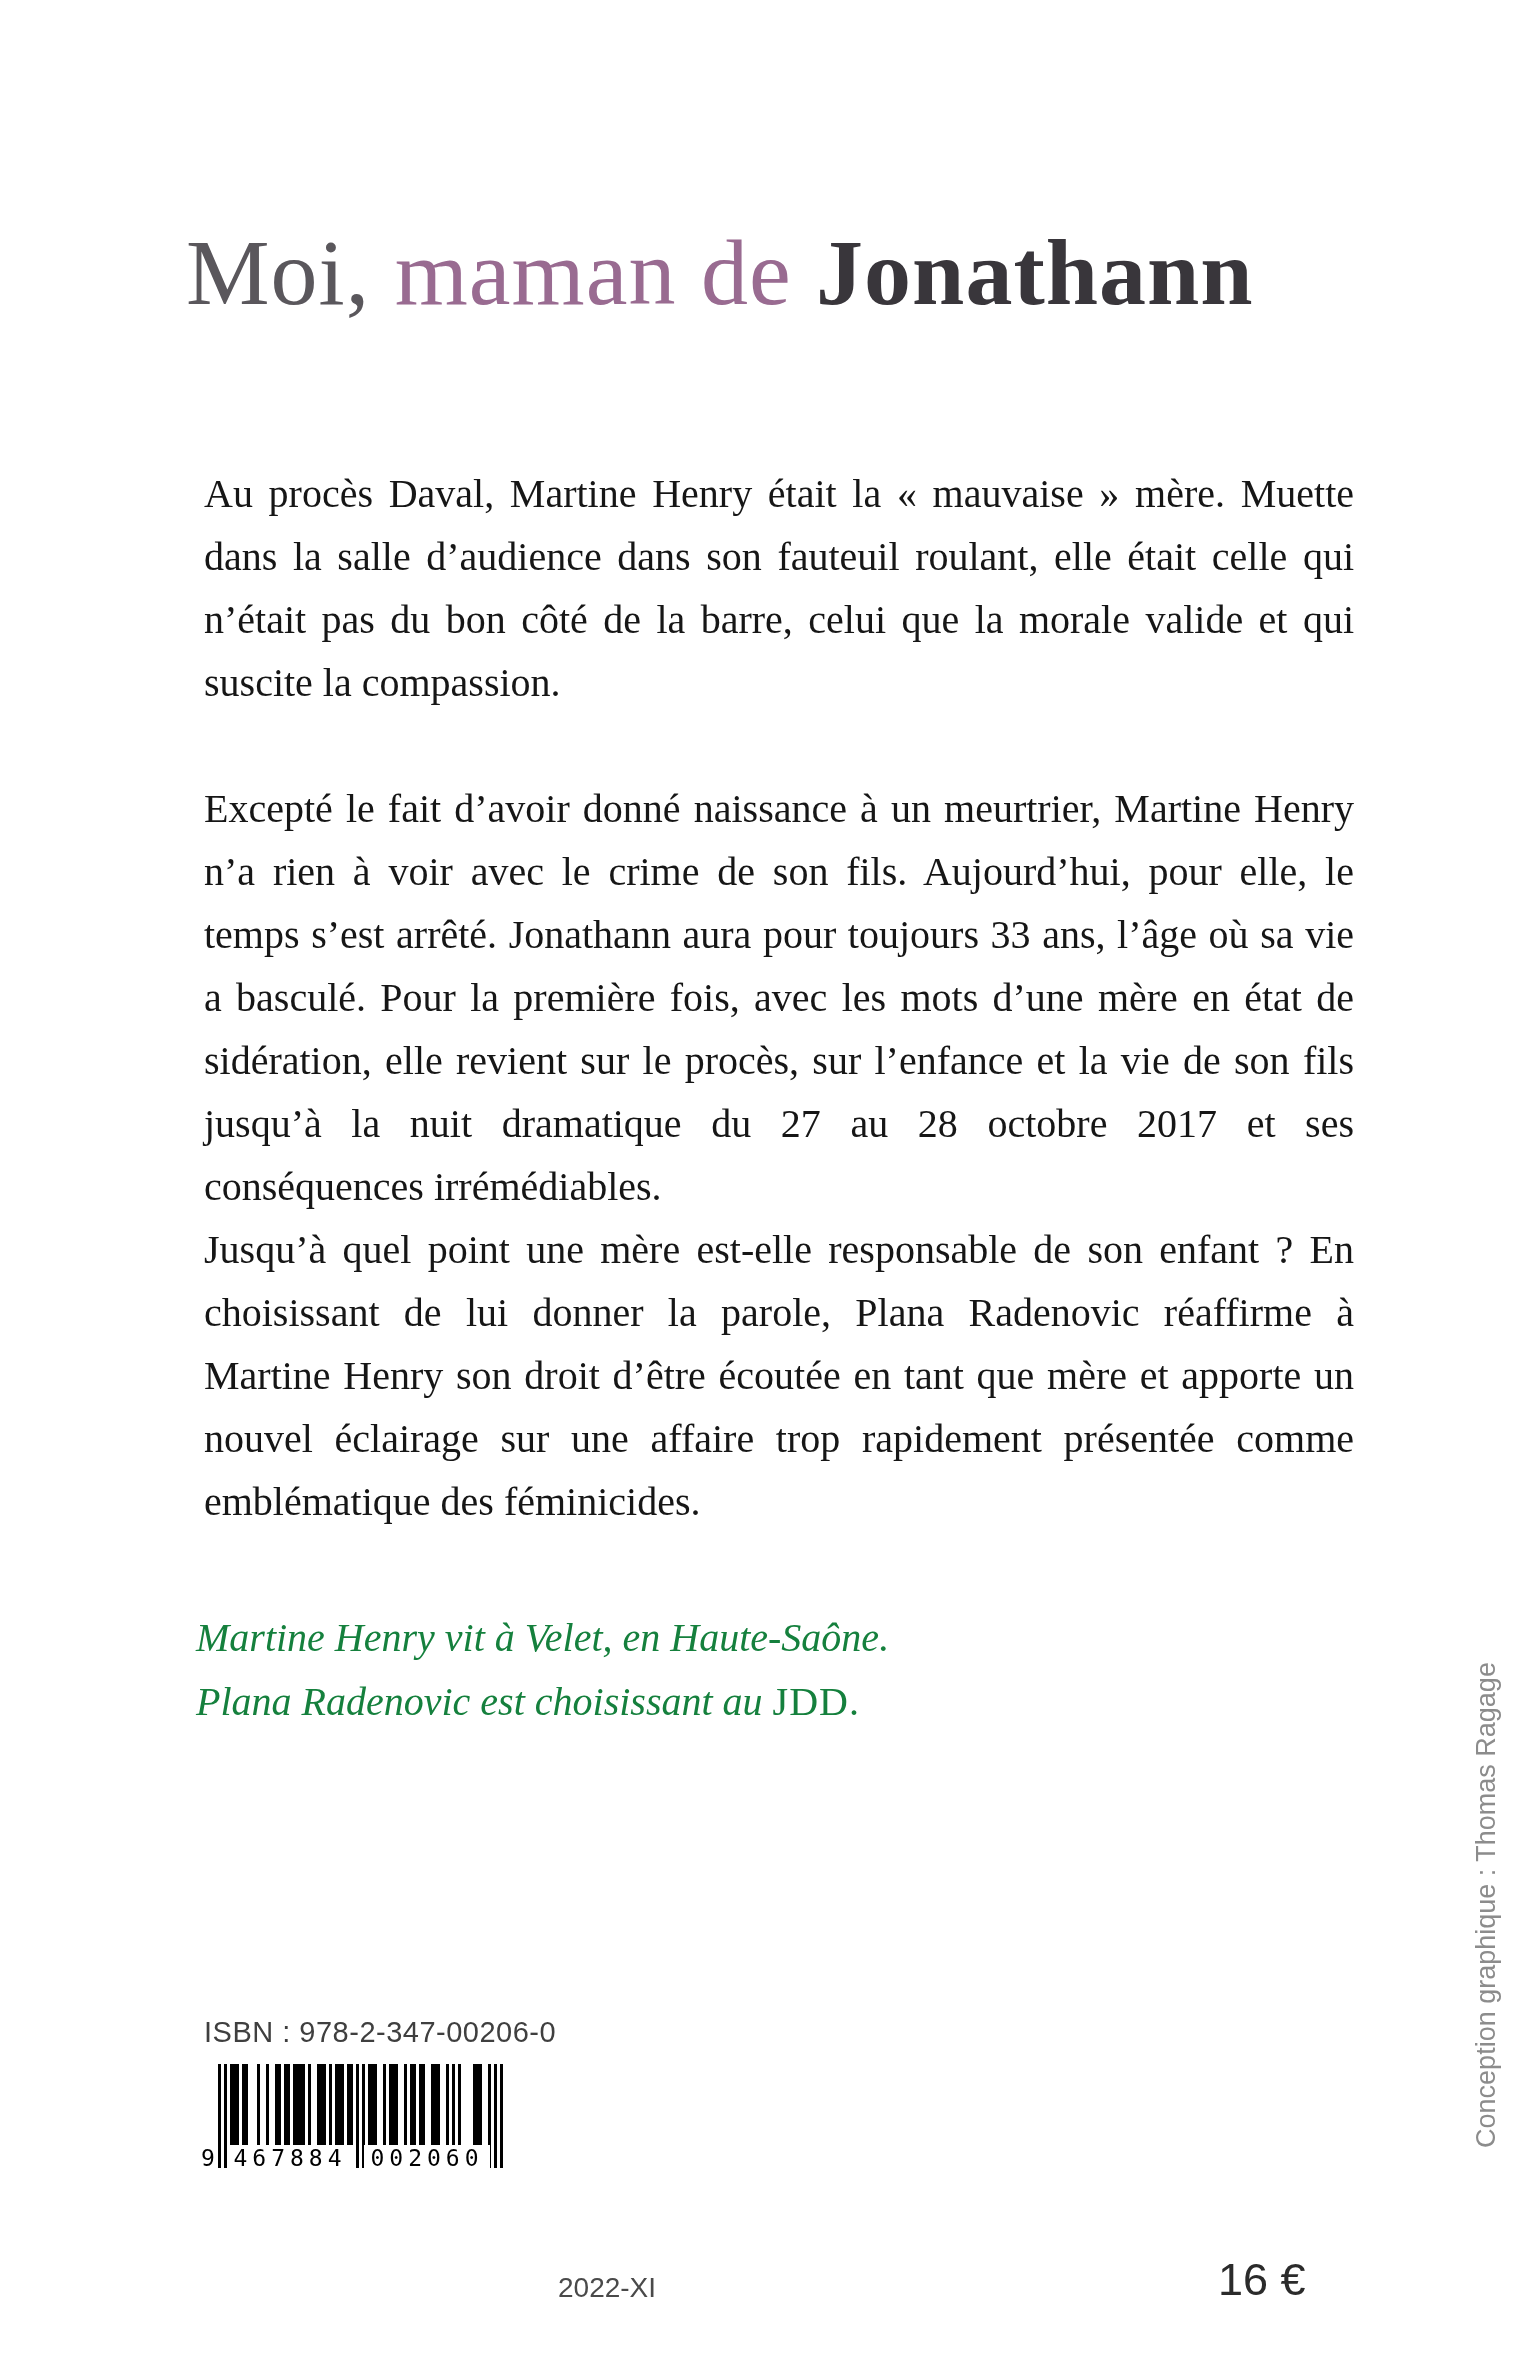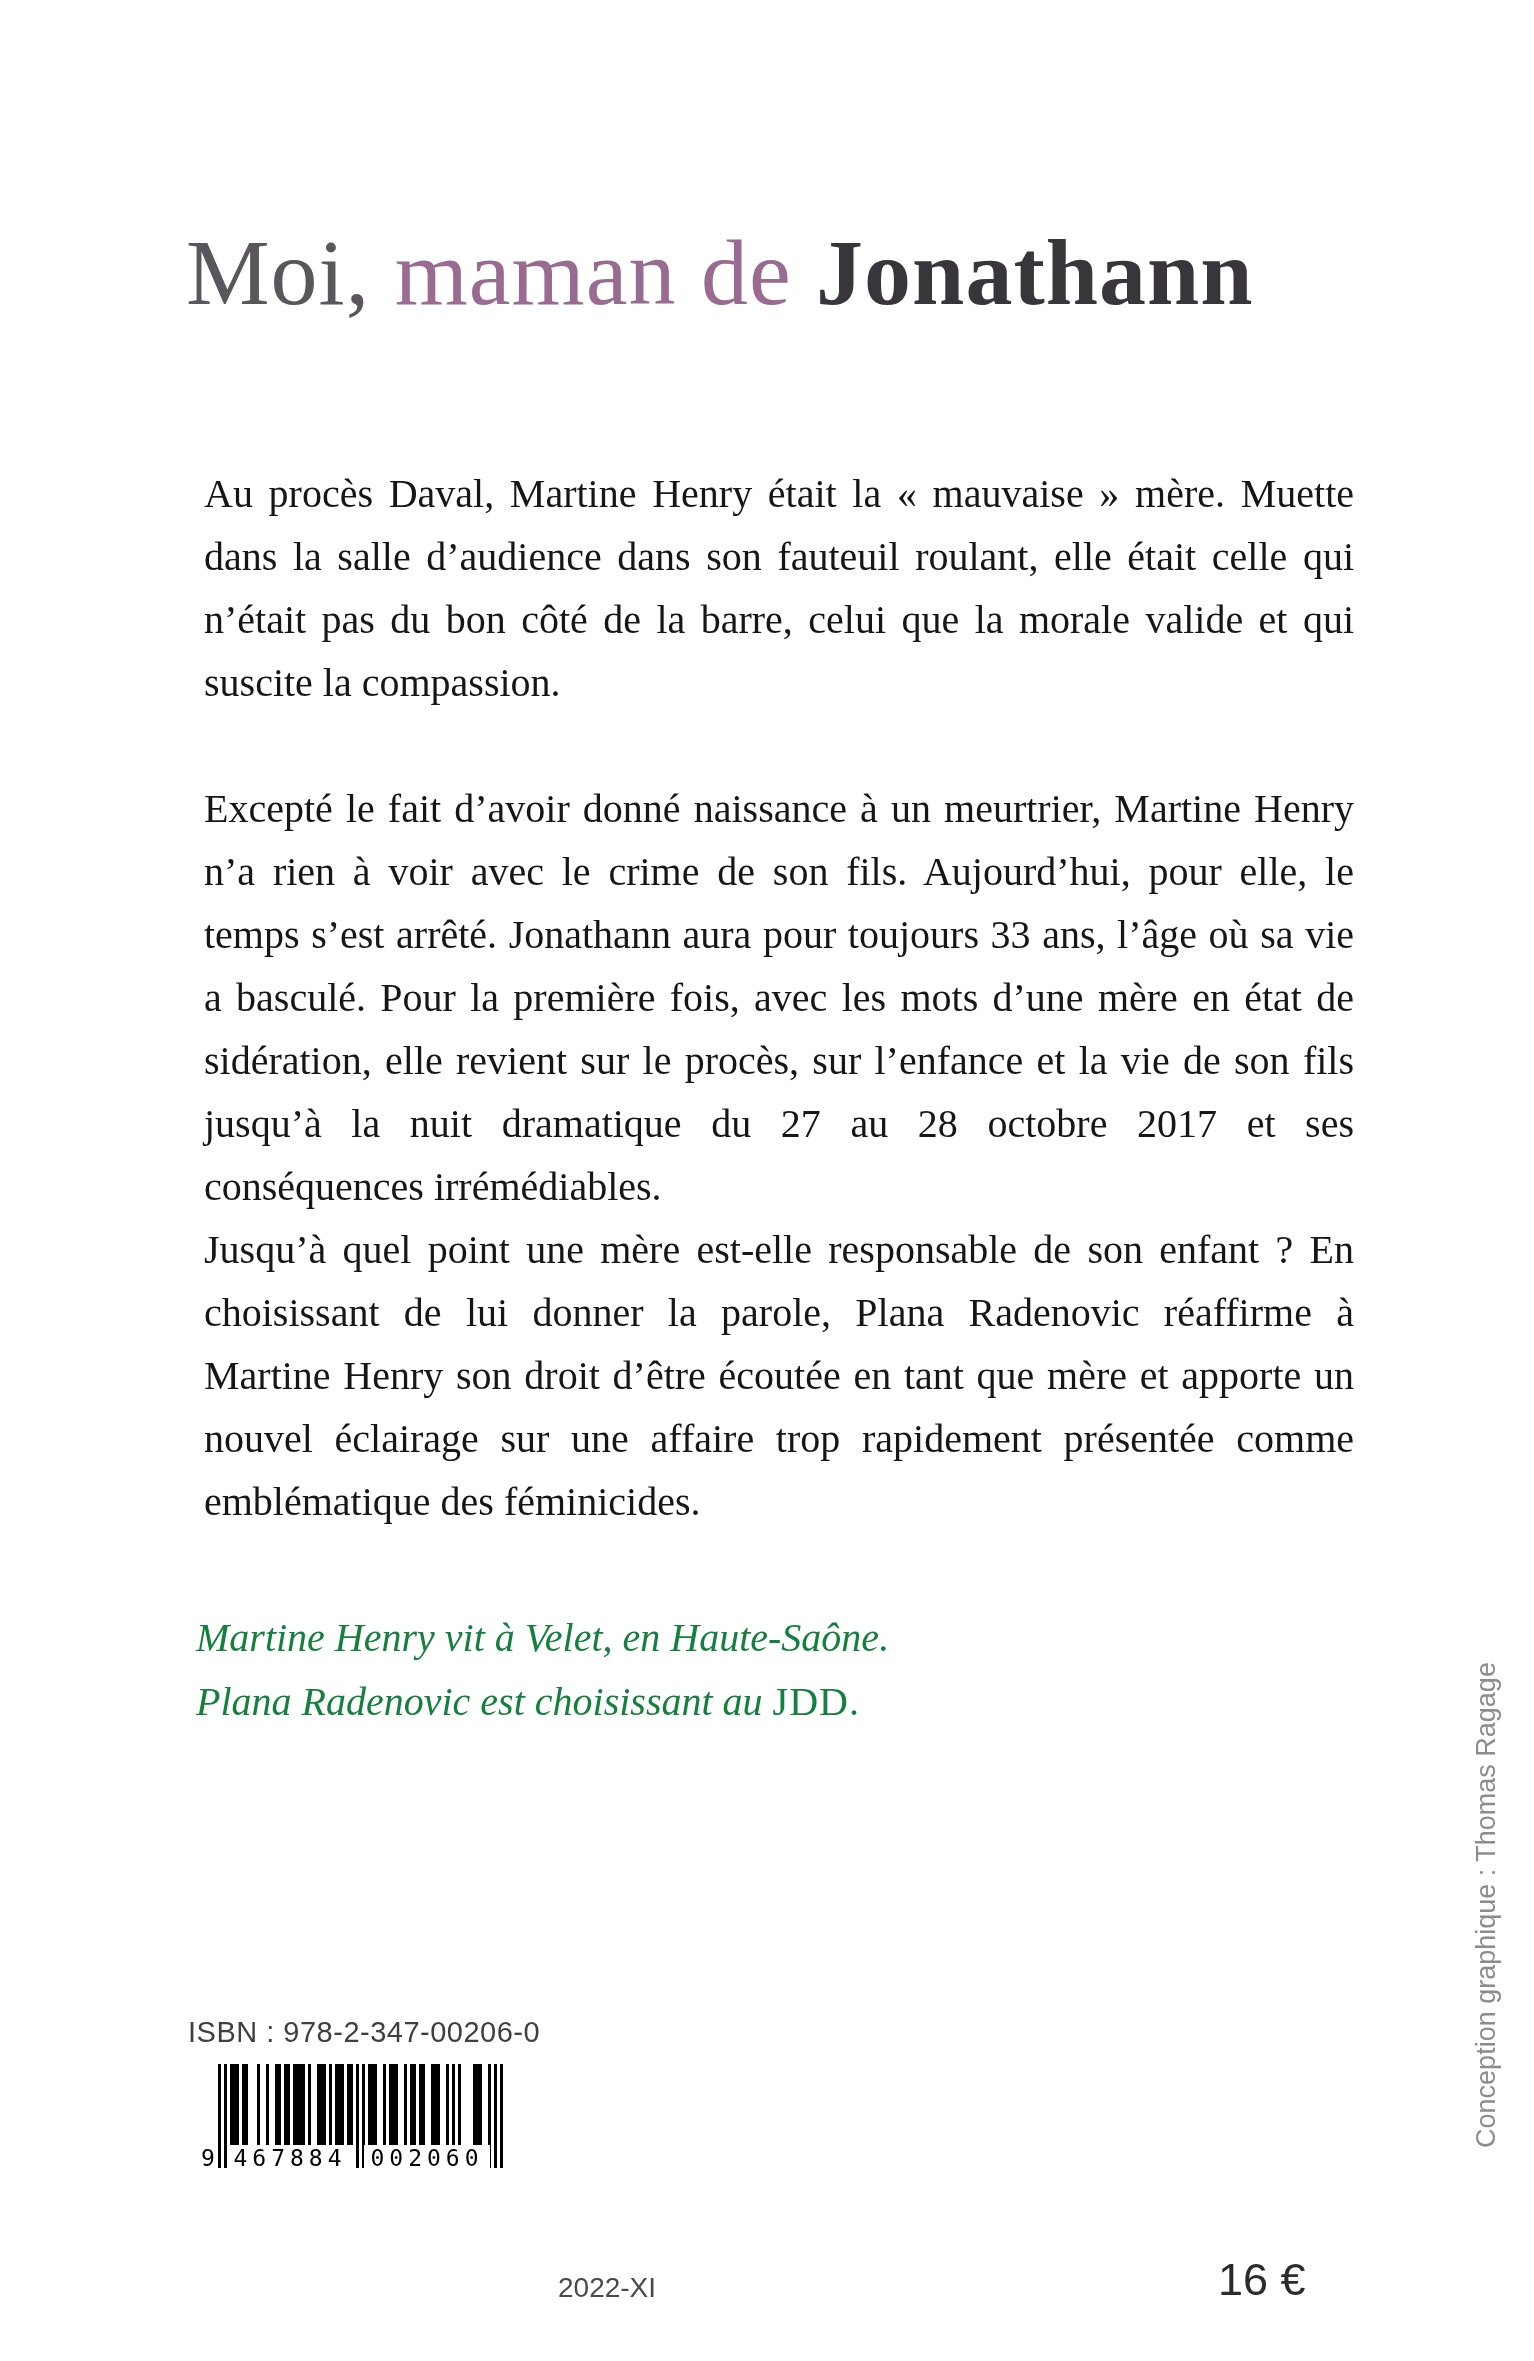--- a/index.html
+++ b/index.html
@@ -47,21 +47,21 @@
     font-style:italic;
     font-size:40px;
     line-height:64px;
     color:#15803d;
   }
   .bio p{margin:0;}
   .jdd{font-style:normal;letter-spacing:1px;}
   
   .isbn{
     position:absolute;
-    top:2016px;left:188px;
+    top:2016px;left:204px;
     font-family:"Liberation Sans",sans-serif;
     font-size:29px;
     color:#3f3f3f;
     letter-spacing:0.5px;
   }
   .barcode{
     position:absolute;
     top:2064px;left:204px;
     width:300px;height:106px;
   }

